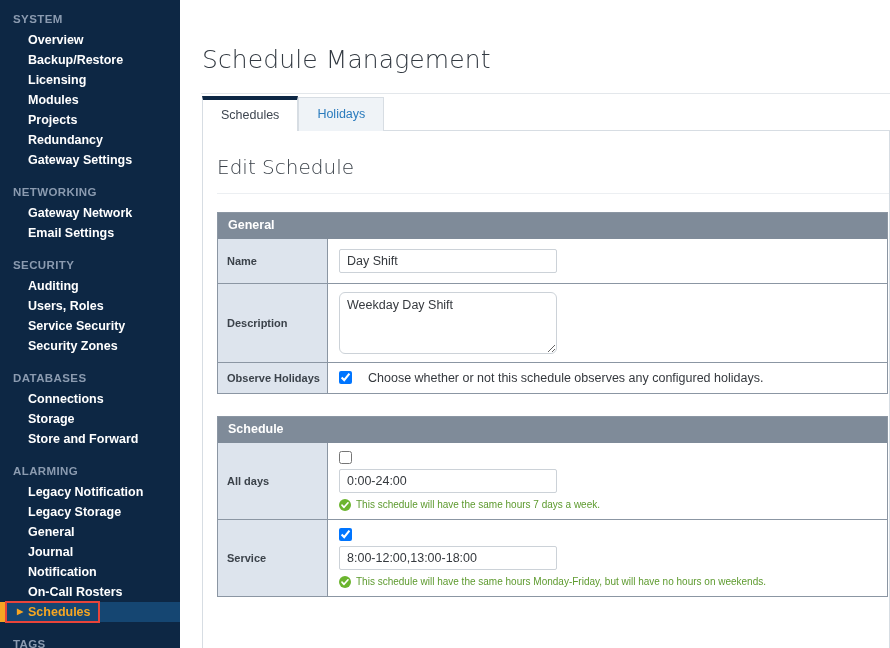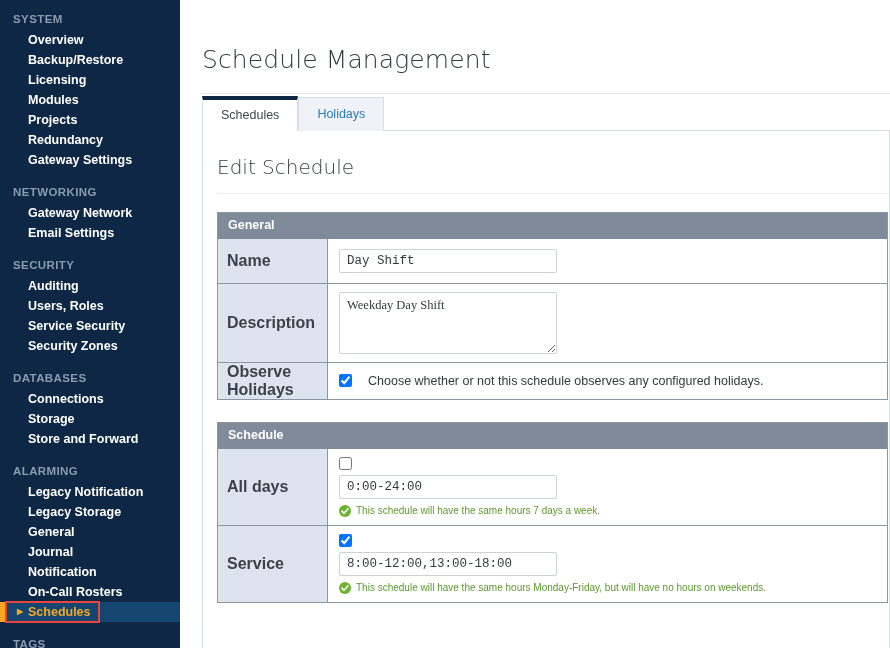--- a/index.html
+++ b/index.html
@@ -164,21 +164,21 @@
   .row {
     display: flex;
     border-bottom: 1px solid #8b96a3;
     min-height: 30px;
   }
   .row-label {
     flex: 0 0 110px;
     background: #dde4ed;
     border-right: 1px solid #8b96a3;
     color: #3b424a;
-    font-size: 16px;
+    font-size: 11px;
     font-weight: bold;
     display: flex;
     align-items: center;
     padding-left: 9px;
   }
   .row-body {
     flex: 1 1 auto;
     background: #ffffff;
     padding: 8px 0 8px 11px;
     display: flex;
@@ -190,34 +190,34 @@
   .txt-input {
     width: 218px;
     height: 24px;
     border: 1px solid #ccd2d8;
     border-radius: 2px;
     background: #ffffff;
     font-size: 12.5px;
     color: #35393e;
     padding: 0 7px;
     line-height: 22px;
-    font-family: Liberation Mono, monospace;
+    font-family: Liberation Sans, sans-serif;
     outline: none;
   }
   .txt-area {
     width: 218px;
     height: 62px;
     border: 1px solid #ccd2d8;
-    border-radius: 1px;
+    border-radius: 6px;
     background: #ffffff;
     font-size: 12.5px;
     color: #35393e;
     padding: 5px 7px;
     resize: both;
-    font-family: Liberation Serif, serif;
+    font-family: Liberation Sans, sans-serif;
     outline: none;
     overflow: hidden;
   }
   .cb-line {
     display: flex;
     align-items: flex-start;
     gap: 16px;
   }
   .cbx {
     width: 13px; height: 13px;

